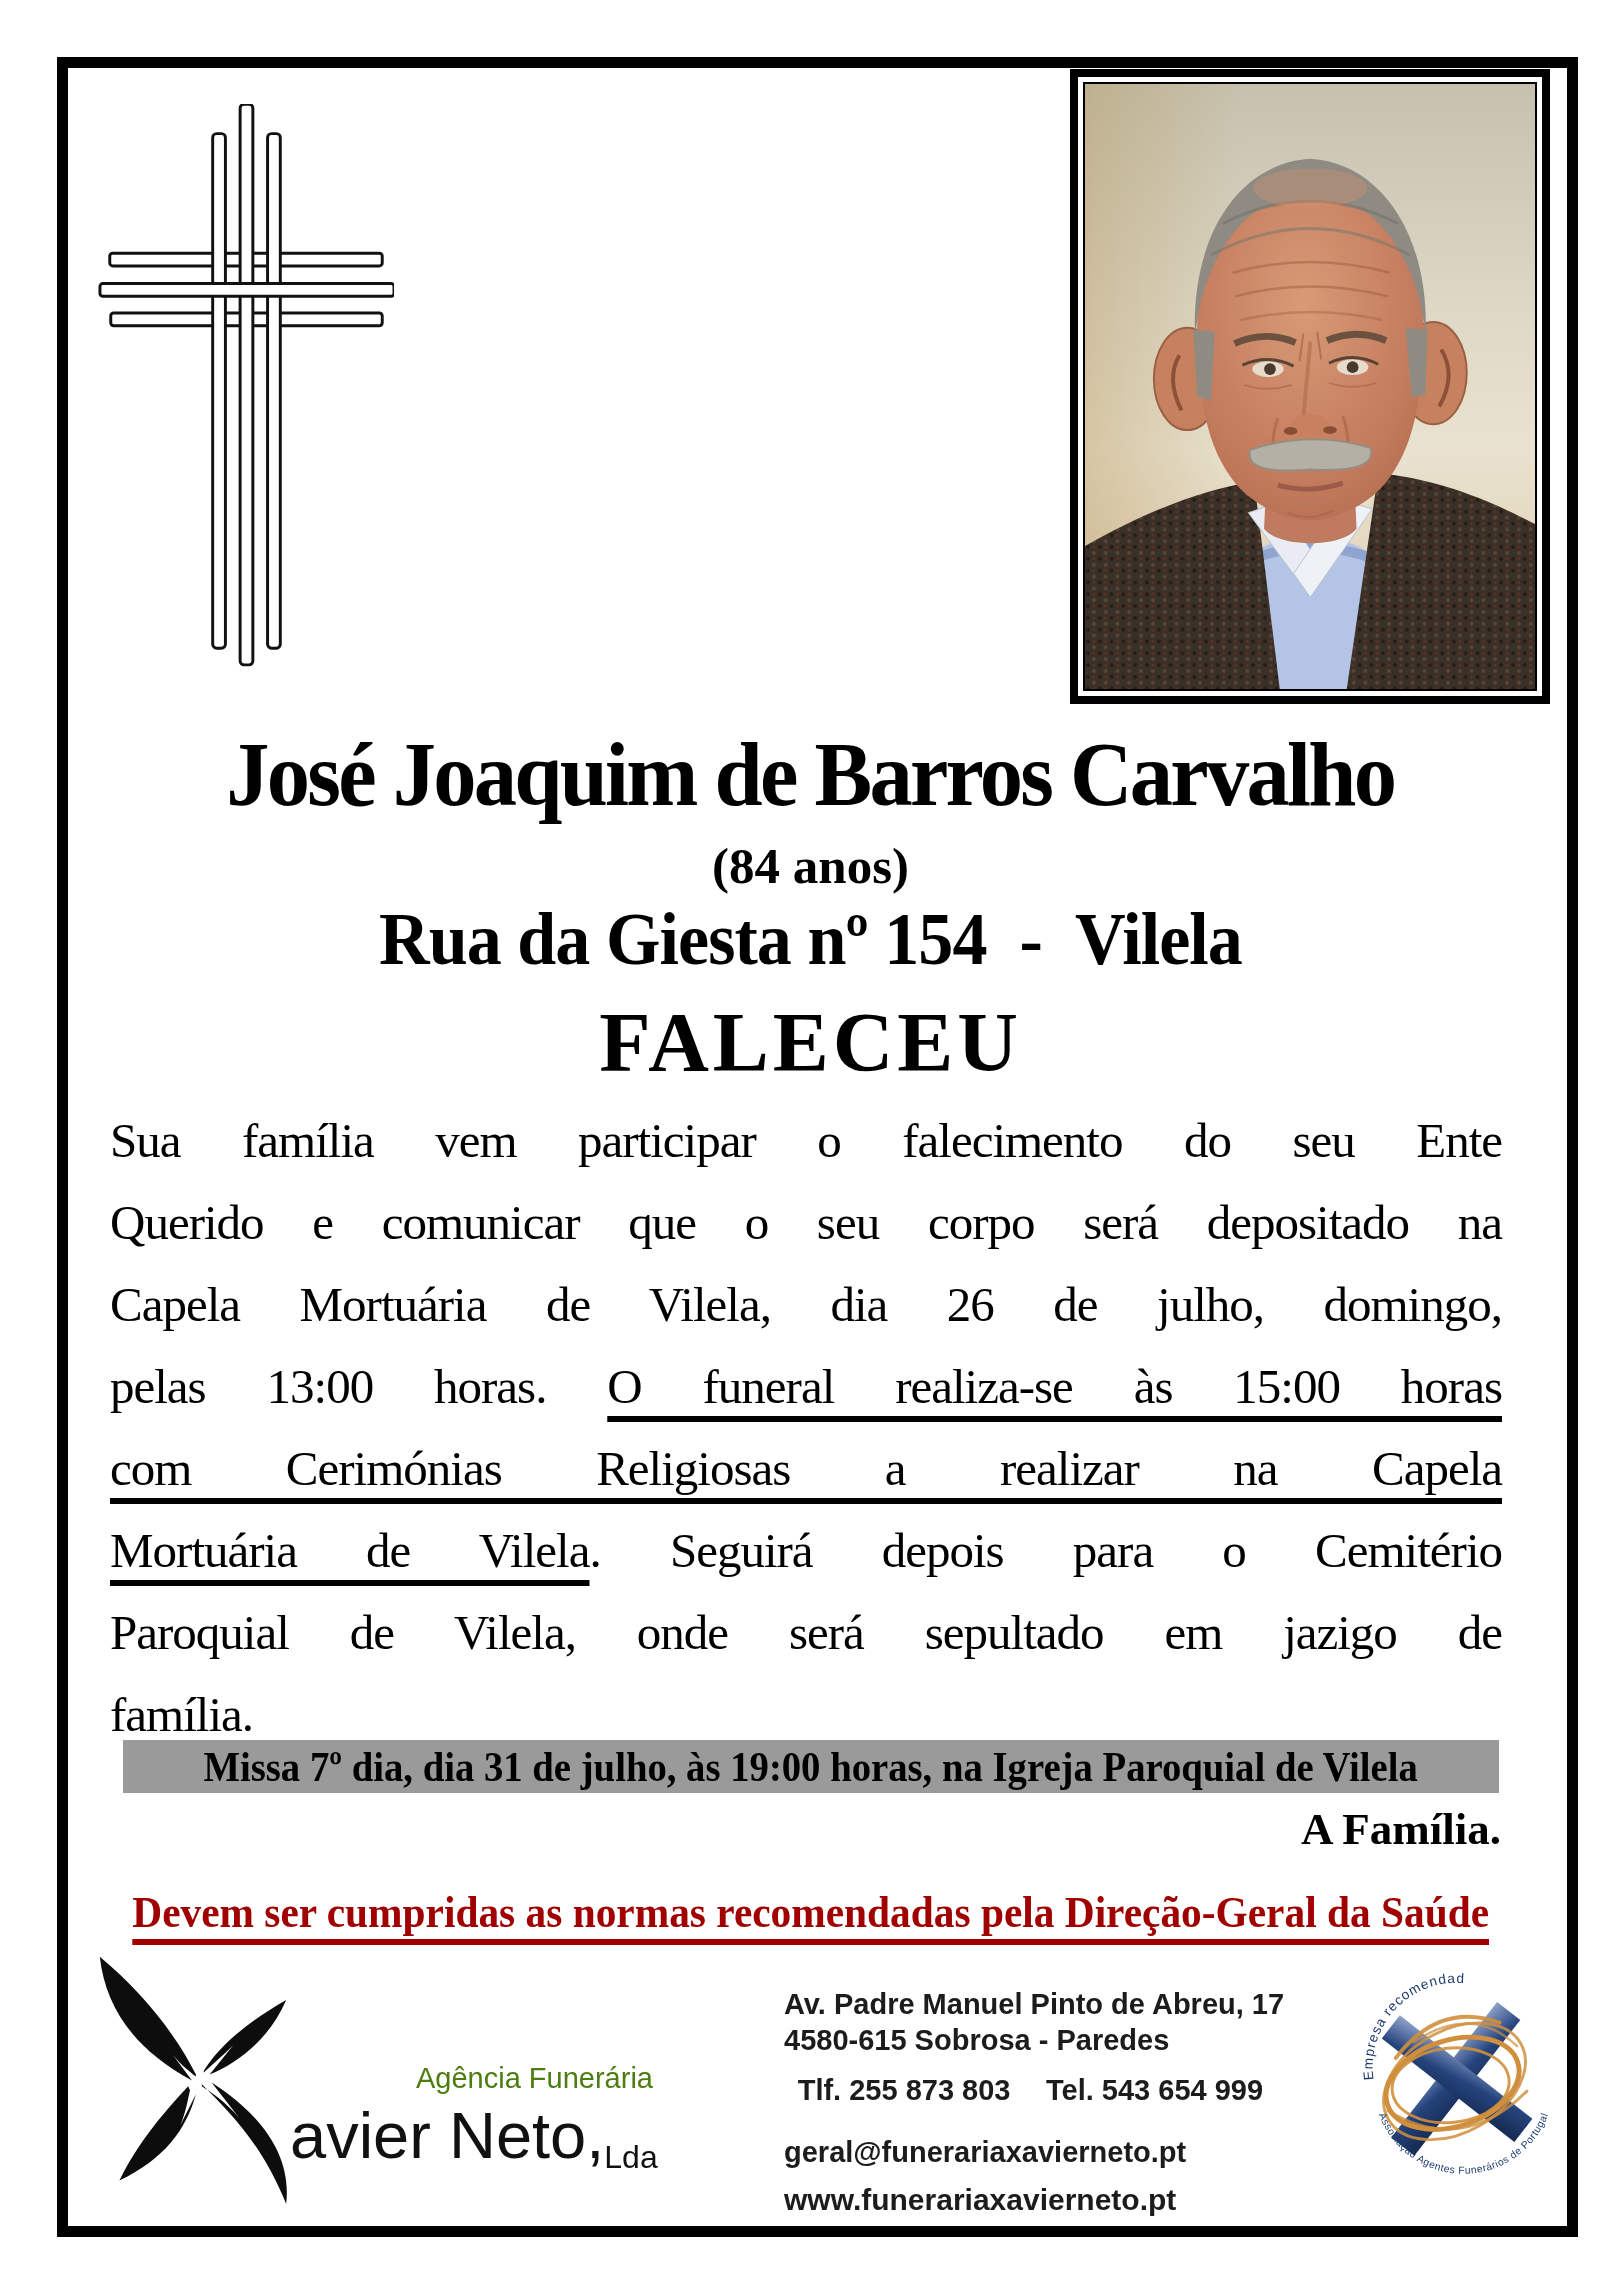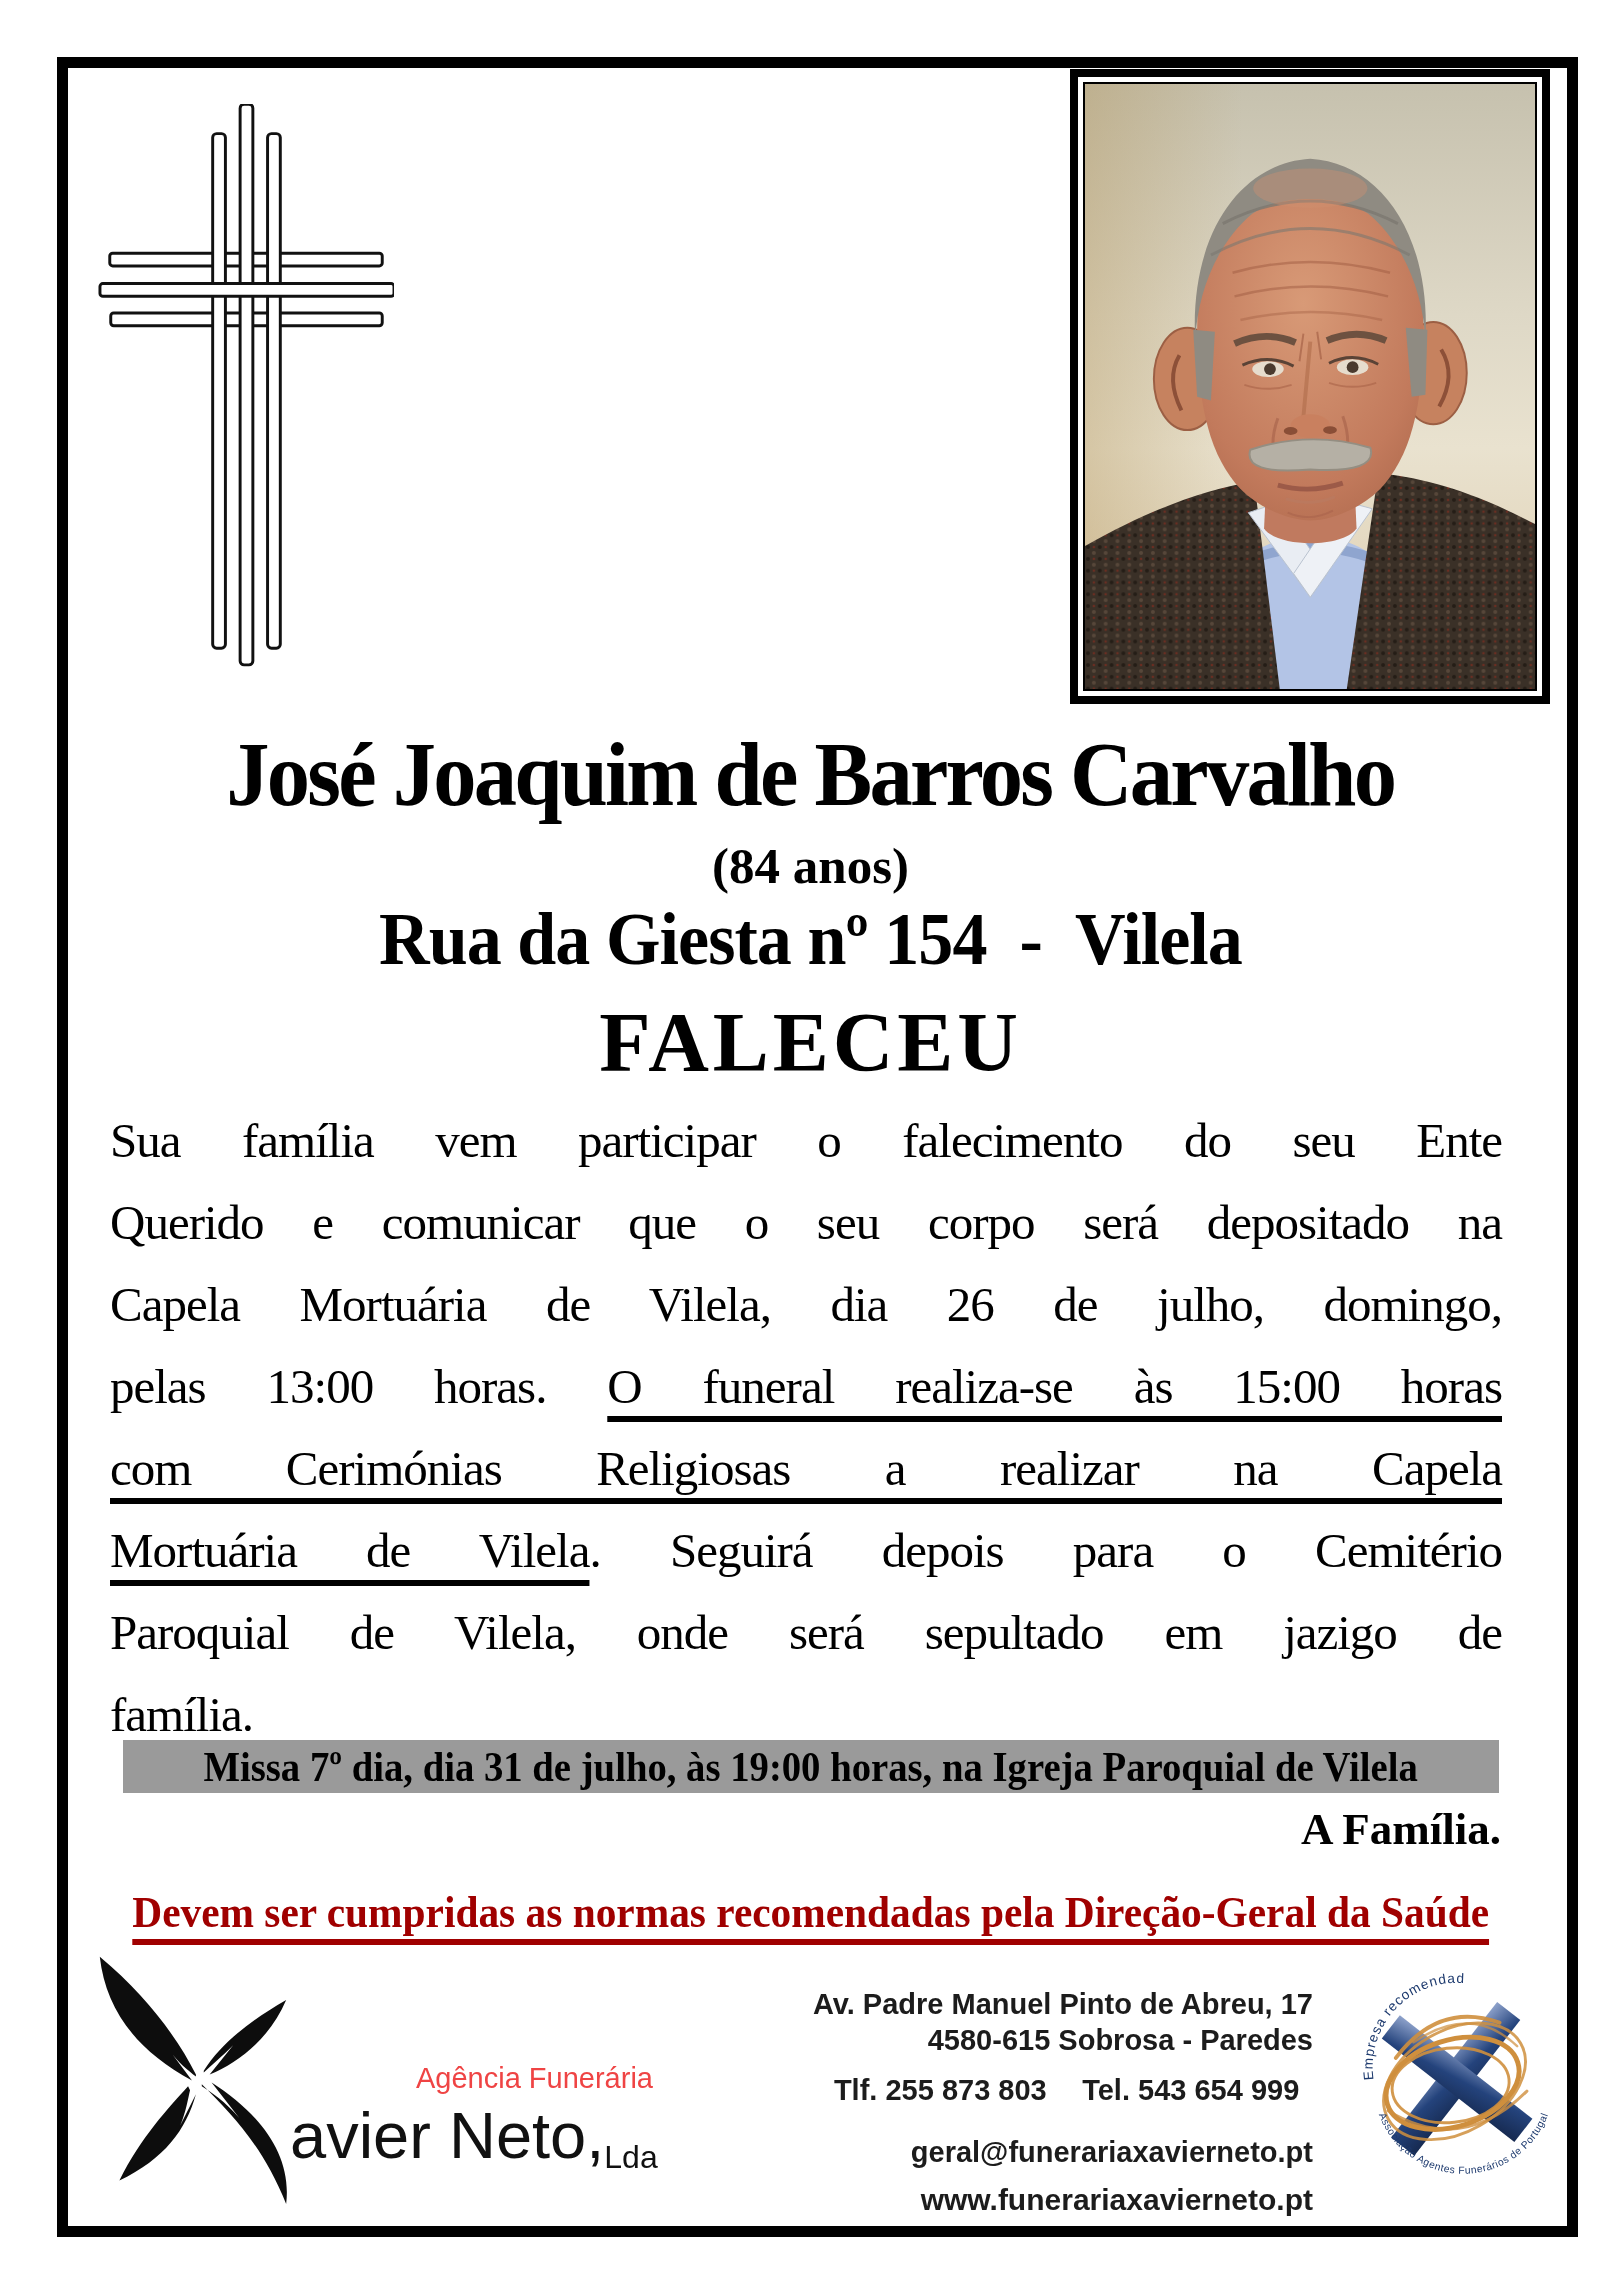--- a/index.html
+++ b/index.html
@@ -37,24 +37,24 @@
   .massbar>span{font-size:43px;font-weight:bold;white-space:nowrap;transform:scaleX(0.90);}
   
   .signature{position:absolute;right:120px;top:1803px;font-size:45px;font-weight:bold;}
   
   .rednotice{top:1887px;font-size:44px;font-weight:bold;color:var(--notice_red,#a00000);}
   .rednotice>span{transform:scaleX(0.94);text-decoration:underline;
                   text-decoration-thickness:5.9px;text-underline-offset:11.8px;}
   
   .footer-sans{font-family:"Liberation Sans","DejaVu Sans",sans-serif;}
   .xlogo{position:absolute;left:86px;top:1949px;}
-  .agencia{position:absolute;left:416px;top:2062px;font-size:29px;color:#ef4444;}
+  .agencia{position:absolute;left:416px;top:2062px;font-size:29px;color:#4d7c0f;}
   .brand{position:absolute;left:290px;top:2098px;font-size:65px;color:#111;white-space:nowrap;}
   .brand .lda{font-size:32px;vertical-align:-9.8px;}
-  .contact{position:absolute;left:784px;top:1986px;width:529px;text-align:right;
+  .contact{position:absolute;left:784px;top:1986px;width:529px;text-align:left;
            font-weight:bold;color:#1c1c1c;}
   .contact .c1{font-size:29px;line-height:36px;}
   .contact .c2{font-size:29px;line-height:36px;margin-bottom:14px;}
   .contact .c3{font-size:29px;line-height:36px;margin-bottom:25.5px;}
   .contact .c3 .ph{margin:0 13.7px;}
   .contact .c4{font-size:29px;line-height:36px;margin-bottom:11.8px;}
   .contact .c5{font-size:30px;line-height:37px;}
   .badge{position:absolute;left:1345px;top:1964px;}
 </style>
 </head>

